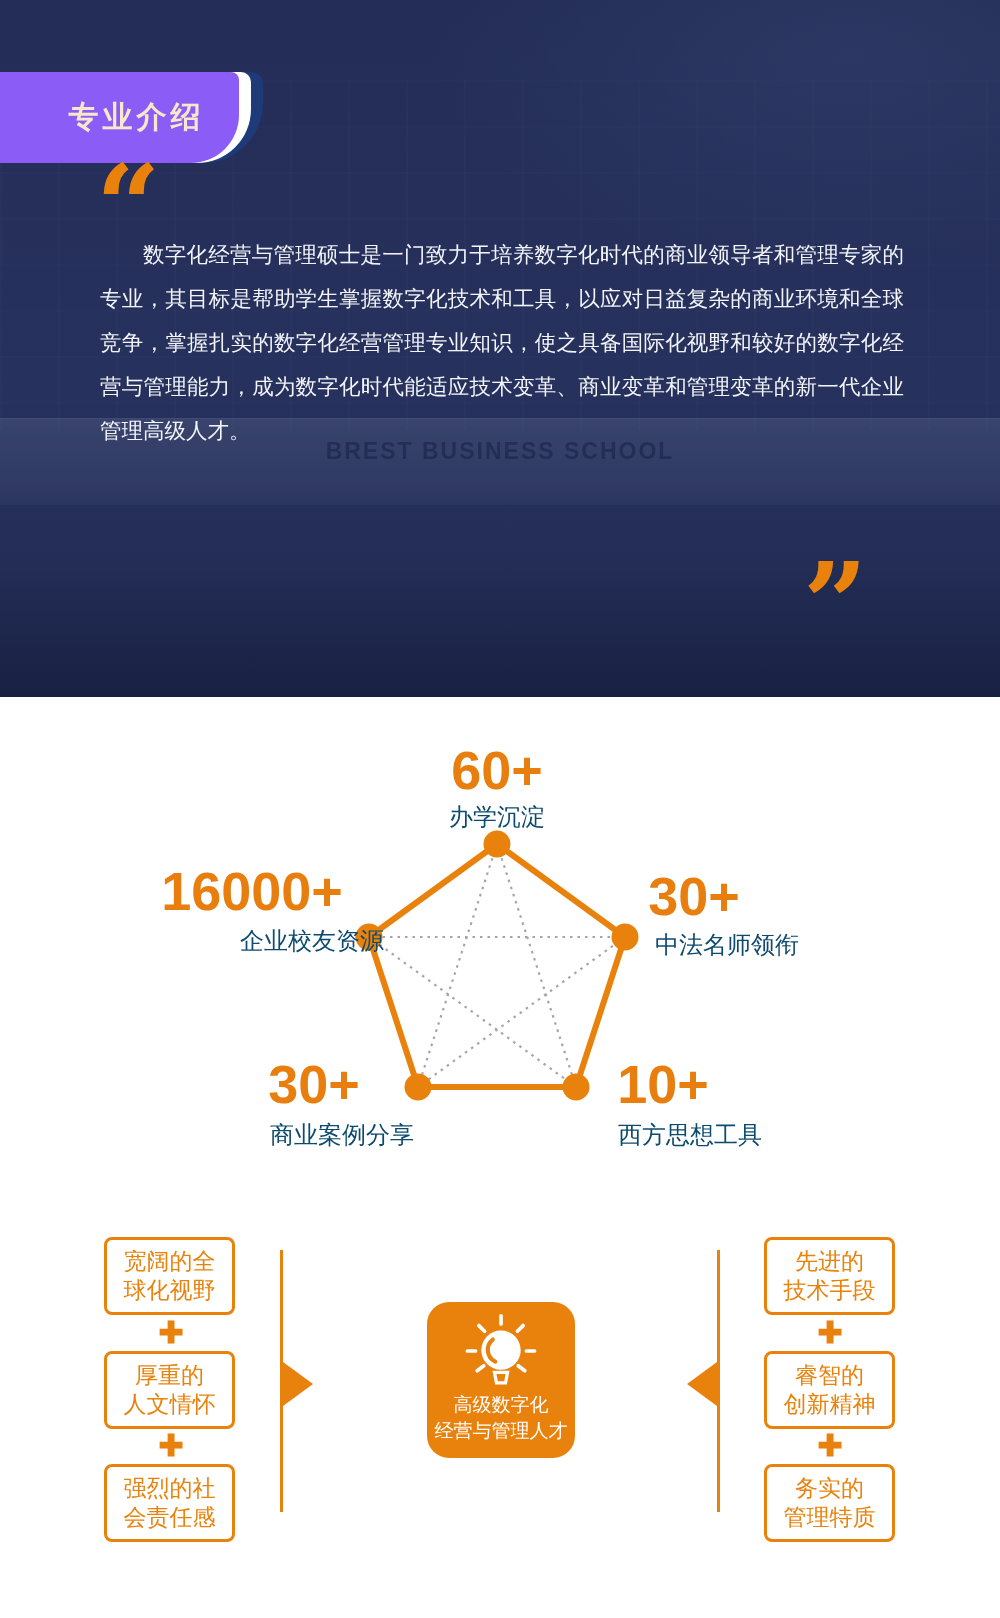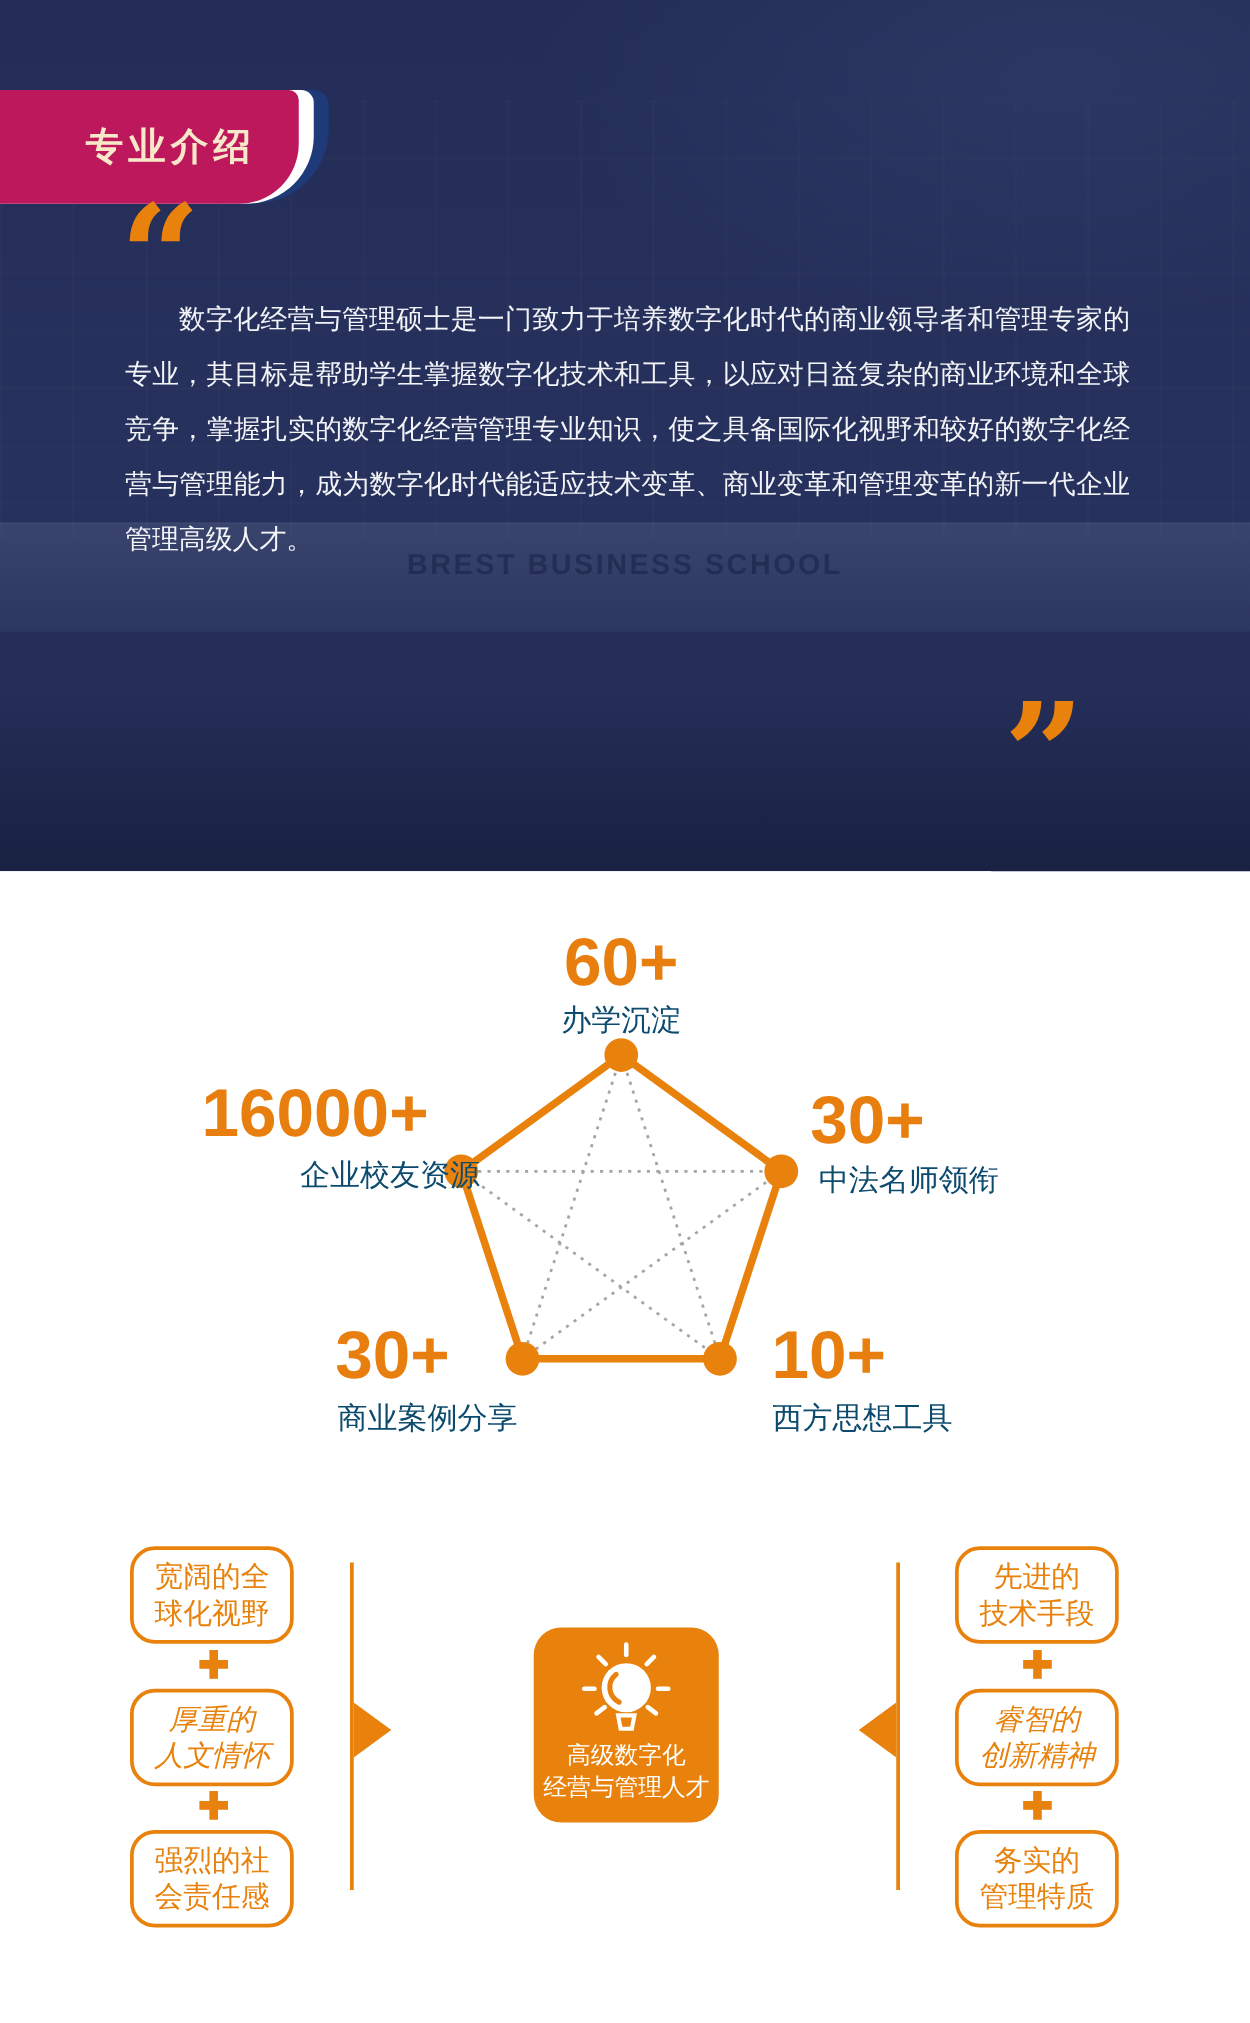--- a/index.html
+++ b/index.html
@@ -20,21 +20,21 @@
   .hero-ground{position:absolute;left:0;top:555px;width:1000px;height:142px;
         background:linear-gradient(180deg,rgba(10,14,34,0),rgba(12,18,42,.38));}
   .bbs-caption{position:absolute;left:0;top:438px;width:1000px;text-align:center;
         font-size:23px;font-weight:bold;letter-spacing:2px;color:rgba(26,36,72,.62);}
 
   
   .badge-blue{position:absolute;left:0;top:72px;width:263px;height:91px;background:#1e3a78;
         border-radius:0 12px 60px 0;}
   .badge-white{position:absolute;left:0;top:0;width:251px;height:91px;background:#ffffff;
         border-radius:0 10px 54px 0;}
-  .badge-red{position:absolute;left:0;top:0;width:239px;height:91px;background:#be185d;
+  .badge-red{position:absolute;left:0;top:0;width:239px;height:91px;background:#8b5cf6;
         border-radius:0 8px 48px 0;display:flex;align-items:center;justify-content:center;
         padding-left:34px;box-sizing:border-box;}
   .badge-red span{font-size:30px;font-weight:bold;letter-spacing:4px;color:#f7e8c9;}
 
   .quote{position:absolute;font-family:"DejaVu Serif",serif;font-weight:bold;
         color:#e8820c;font-size:112px;line-height:1;}
   .quote-open{left:96px;top:150px;}
   .quote-close{left:803px;top:548px;}
 
   .hero p{position:absolute;left:100px;right:96px;margin:0;color:#f2f4f8;
@@ -50,25 +50,25 @@
   .stat-lab{position:absolute;transform:translateX(-50%);color:#0c4a6e;
         font-size:24px;line-height:1.2;white-space:nowrap;}
   .sv-top{left:497px;top:46px;}   .sl-top{left:497px;top:106px;}
   .sv-left{left:252px;top:167px;} .sl-left{left:272px;top:230px;margin-left:40px;}
   .sv-right{left:694px;top:172px;}.sl-right{left:727px;top:234px;}
   .sv-bl{left:314px;top:360px;}   .sl-bl{left:342px;top:424px;}
   .sv-br{left:663px;top:360px;}   .sl-br{left:690px;top:424px;}
 
   
   .formula{position:absolute;left:0;top:1190px;width:1000px;height:428px;background:#fff;}
-  .fbox{position:absolute;width:131px;height:78px;border:3px solid #e8820c;border-radius:20px;
+  .fbox{position:absolute;width:131px;height:78px;border:3px solid #e8820c;border-radius:8px;
         box-sizing:border-box;display:flex;flex-direction:column;align-items:center;
         justify-content:center;color:#e8820c;font-size:23px;line-height:29px;white-space:nowrap;}
   .col-l{left:104px;} .col-r{left:764px;}
-  .row1{top:47px;} .row2{top:161px;font-style:italic;} .row3{top:274px;}
+  .row1{top:47px;} .row2{top:161px;} .row3{top:274px;}
   .plus{position:absolute;transform:translateX(-50%);color:#e8820c;font-size:30px;
         font-weight:bold;line-height:1;}
   .plus-l{left:171px;} .plus-r{left:830px;}
   .prow1{top:128px;} .prow2{top:241px;}
   .vline{position:absolute;top:60px;width:3px;height:262px;background:#e8820c;}
   .vline-l{left:280px;} .vline-r{left:717px;}
   .tri{position:absolute;top:172px;width:0;height:0;
         border-top:22px solid transparent;border-bottom:22px solid transparent;}
   .tri-l{left:283px;border-left:30px solid #e8820c;}
   .tri-r{left:687px;border-right:30px solid #e8820c;}

